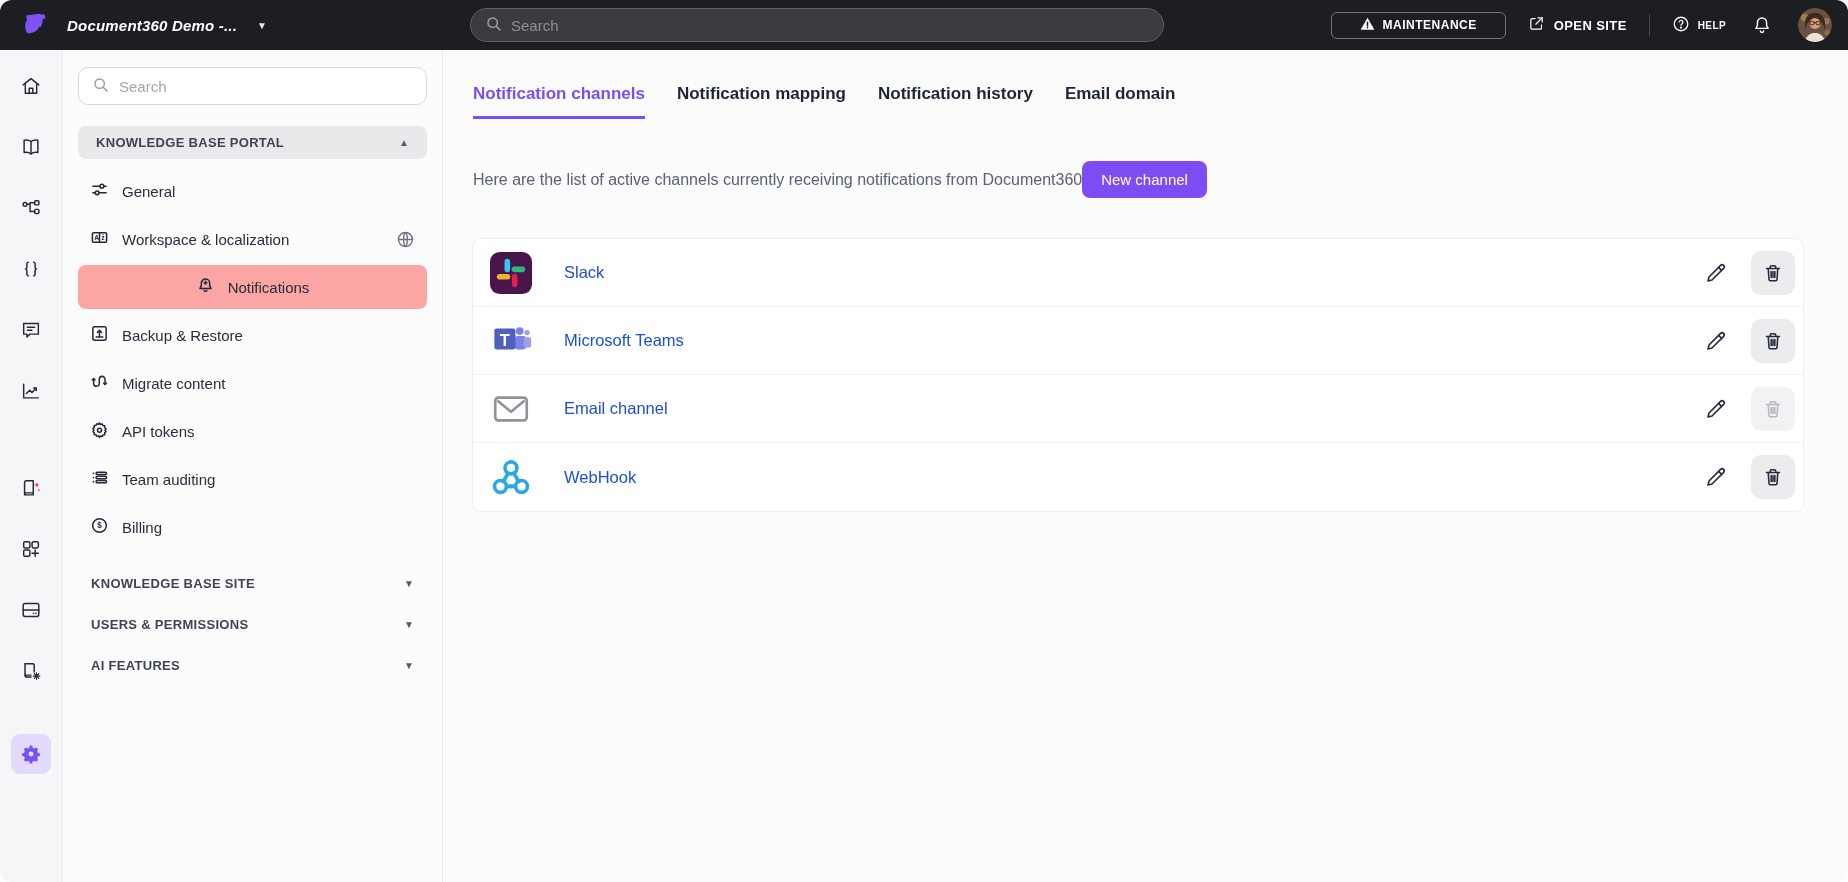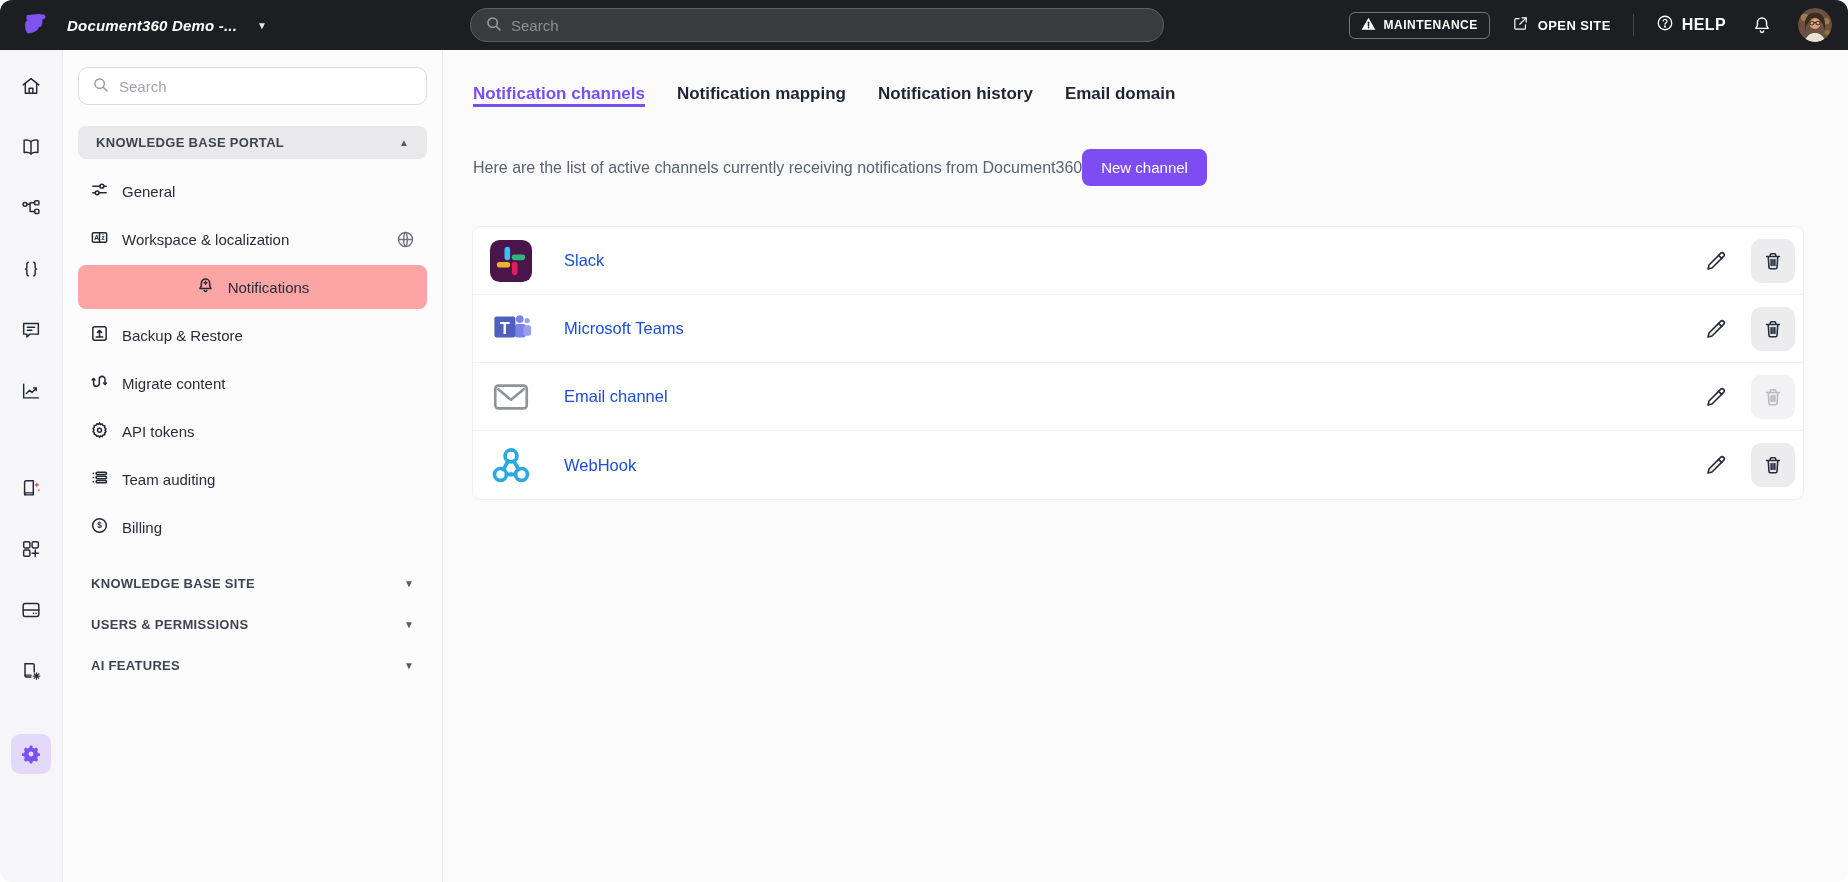--- a/index.html
+++ b/index.html
@@ -9,24 +9,24 @@
   
   .topbar { height:50px; background:#1d1e21; display:flex; align-items:center; padding:0 16px 0 22px; color:#fff; }
   .brand { display:flex; align-items:center; gap:10px; cursor:pointer;font-style:italic; }
   .brand-logo { width:27px; height:27px; }
   .brand-name { font-size:15px; font-weight:600; letter-spacing:.2px; margin-left:8px; }
   .brand-caret { font-size:10px; color:#e6e6e8; margin-left:10px; }
   .top-search { position:absolute; left:470px; top:8px; width:694px; height:34px; background:#3a3b3e; border:1px solid #5d5e62; border-radius:17px; display:flex; align-items:center; padding:0 14px; gap:9px; }
   .top-search input { background:transparent; border:none; outline:none; color:#e8e8ea; font-size:15px; width:100%; font-family:inherit; }
   .top-search input::placeholder { color:#8f9094; }
   .top-right { margin-left:auto; display:flex; align-items:center; gap:22px; }
-  .maint-badge { display:flex; align-items:center; gap:8px; border:1px solid #737478; border-radius:6px; height:27px; padding:0 11px; font-size:12px; font-weight:700; letter-spacing:.5px; cursor:pointer; }
+  .maint-badge { display:flex; align-items:center; gap:8px; border:1px solid #737478; border-radius:6px; height:27px; padding:0 28px; font-size:12px; font-weight:700; letter-spacing:.5px; cursor:pointer; }
   .open-site { display:flex; align-items:center; gap:9px; font-size:13px; font-weight:700; letter-spacing:.4px; cursor:pointer; }
   .top-divider { width:1px; height:22px; background:#47484c; }
-  .help { display:flex; align-items:center; gap:8px; font-size:16px; font-weight:700; letter-spacing:.4px; cursor:pointer; }
+  .help { display:flex; align-items:center; gap:8px; font-size:10px; font-weight:700; letter-spacing:.4px; cursor:pointer; }
   .bell-btn { cursor:pointer; display:flex; margin-left:4px; }
   .avatar { width:34px; height:34px; border-radius:50%; overflow:hidden; cursor:pointer; margin-left:4px; }
 
   
   .body { display:flex; height:832px; }
 
   
   .rail { width:63px; background:#f6f6f8; border-right:1px solid #ebebee; display:flex; flex-direction:column; align-items:center; padding-top:16px; }
   .rail-btn { width:40px; height:40px; border-radius:9px; display:flex; align-items:center; justify-content:center; cursor:pointer; margin-bottom:21px; }
   .rail-btn.gap-top { margin-top:36px; }
@@ -45,21 +45,21 @@
   .side-item { height:44px; margin-bottom:4px; border-radius:8px; display:flex; align-items:center; gap:13px; padding:0 12px; cursor:pointer; }
   .side-item.active { background:#fca5a5;justify-content:center; }
   .side-item .item-label { font-size:15px; color:#272d3b; }
   .side-item .trail { margin-left:auto; display:flex; }
   .side-groups { margin-top:14px; }
   .side-groups .section-header { margin-top:0; height:41px; padding:0 13px; }
 
   
   .main { flex:1; padding:34px 45px 0 30px; background:#fbfbfc; }
   .tabs { display:flex; gap:32px; }
-  .tab { font-size:17px; font-weight:600; color:#1d2433; cursor:pointer; border-bottom:3px solid transparent; }
+  .tab { font-size:17px; font-weight:600; color:#1d2433; padding-bottom:12px; cursor:pointer; border-bottom:3px solid transparent; }
   .tab.active { color:#7a4ff0; border-bottom-color:#7a4ff0; }
   .head-row { margin-top:42px; display:flex; align-items:center; justify-content:flex-start; }
   .desc { font-size:16px; color:#5a6170; }
   .new-channel { background:#7d4cf2; color:#fff; border:none; font-family:inherit; font-size:15px; border-radius:8px; height:37px; padding:0 19px; cursor:pointer; }
   .channel-list { margin-top:41px; background:#fff; border-radius:8px; box-shadow:0 0 0 1px #f0f0f3, 0 1px 2px rgba(20,20,40,.03); }
   .channel-row { height:68px; display:flex; align-items:center; padding:0 8px 0 16px; border-bottom:1px solid #f1f2f4; }
   .channel-row:last-child { border-bottom:none; }
   .ch-icon { width:44px; height:44px; display:flex; align-items:center; justify-content:center; }
   .ch-name { font-size:16.5px; color:#1d4ed8; margin-left:31px; }
   .row-actions { margin-left:auto; display:flex; align-items:center; gap:20px; }

